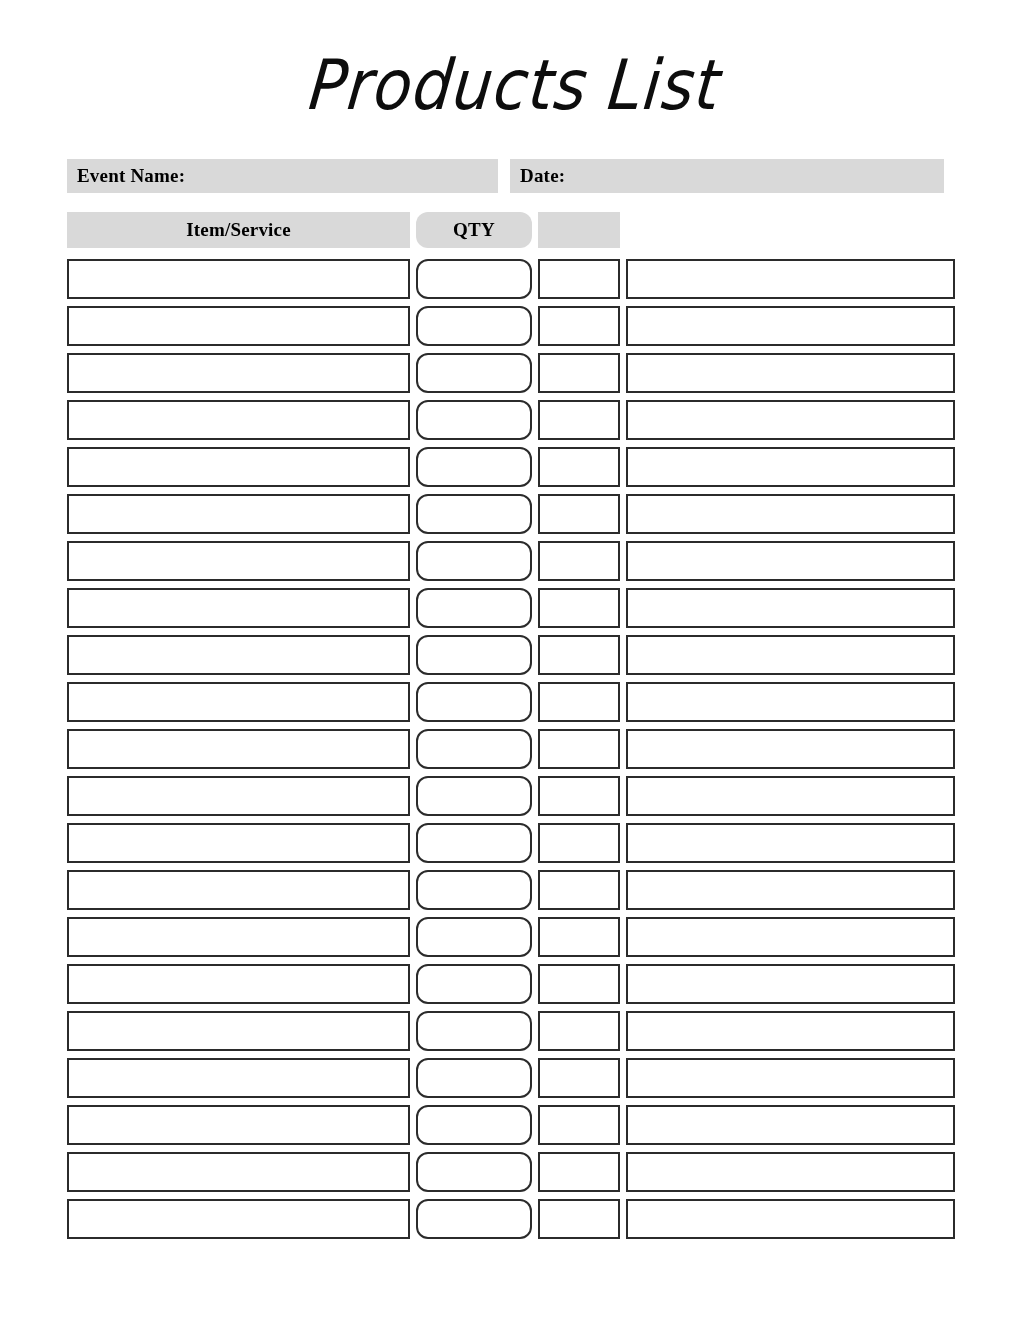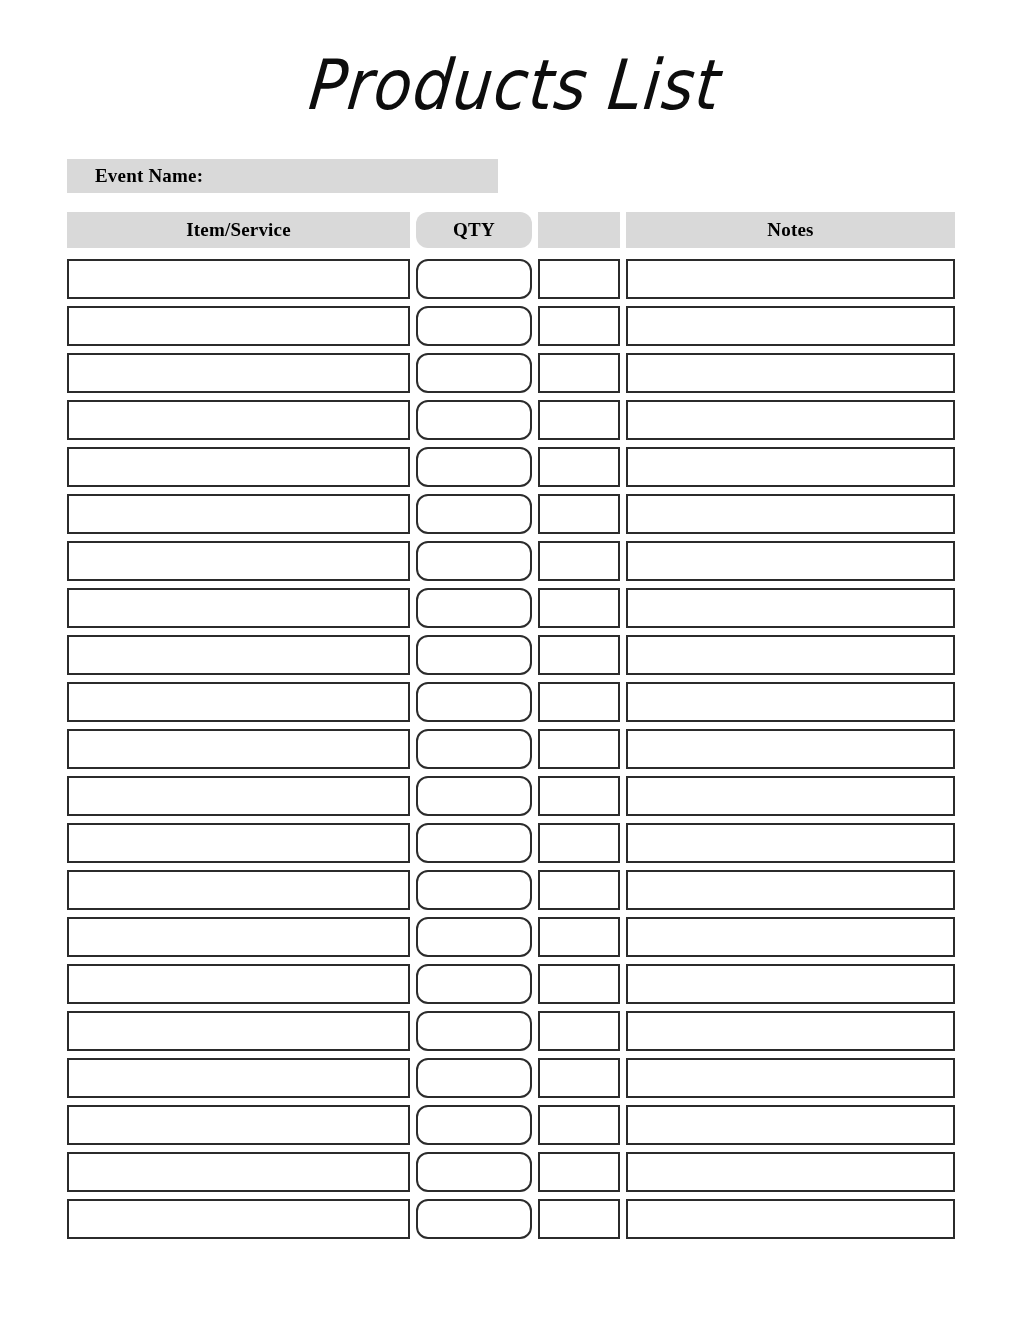--- a/index.html
+++ b/index.html
@@ -53,21 +53,21 @@
     height: 34px;
     display: flex;
   }
 
   .info-cell {
     background: #d9d9d9;
     height: 34px;
     box-sizing: border-box;
     display: flex;
     align-items: center;
-    padding-left: 28px;
+    padding-left: 10px;
     font-size: 19px;
     font-weight: bold;
     color: #000000;
     letter-spacing: 0.2px;
   }
 
   .info-cell.event {
     width: 431px;
   }
 
@@ -139,229 +139,229 @@
 
   <div class="title-wrap">
     <span class="title">Products List</span>
   </div>
 
   <div class="info-row">
     <div class="info-cell event">
       <span>Event Name:</span>
     </div>
     <div class="info-gap"></div>
+    <div class="info-cell date">
+      <span>Date:</span>
+    </div>
   </div>
 
   <div class="table">
 
     <div class="trow header-row">
       <div class="hcell col-item">
         <span>Item/Service</span>
       </div>
       <div class="gap-a"></div>
       <div class="hcell col-qty">
         <span>QTY</span>
       </div>
       <div class="gap-b"></div>
       <div class="hcell col-blank">
         <span></span>
       </div>
       <div class="gap-c"></div>
-      <div class="hcell col-notes">
-        <span>Notes</span>
+    </div>
+
+    <div id="table-body">
+        <div class="trow body-row">
+          <div class="bcell col-item"></div>
+          <div class="gap-a"></div>
+          <div class="bcell col-qty"></div>
+          <div class="gap-b"></div>
+          <div class="bcell col-blank"></div>
+          <div class="gap-c"></div>
+          <div class="bcell col-notes"></div>
+        </div>
+        <div class="trow body-row">
+          <div class="bcell col-item"></div>
+          <div class="gap-a"></div>
+          <div class="bcell col-qty"></div>
+          <div class="gap-b"></div>
+          <div class="bcell col-blank"></div>
+          <div class="gap-c"></div>
+          <div class="bcell col-notes"></div>
+        </div>
+        <div class="trow body-row">
+          <div class="bcell col-item"></div>
+          <div class="gap-a"></div>
+          <div class="bcell col-qty"></div>
+          <div class="gap-b"></div>
+          <div class="bcell col-blank"></div>
+          <div class="gap-c"></div>
+          <div class="bcell col-notes"></div>
+        </div>
+        <div class="trow body-row">
+          <div class="bcell col-item"></div>
+          <div class="gap-a"></div>
+          <div class="bcell col-qty"></div>
+          <div class="gap-b"></div>
+          <div class="bcell col-blank"></div>
+          <div class="gap-c"></div>
+          <div class="bcell col-notes"></div>
+        </div>
+        <div class="trow body-row">
+          <div class="bcell col-item"></div>
+          <div class="gap-a"></div>
+          <div class="bcell col-qty"></div>
+          <div class="gap-b"></div>
+          <div class="bcell col-blank"></div>
+          <div class="gap-c"></div>
+          <div class="bcell col-notes"></div>
+        </div>
+        <div class="trow body-row">
+          <div class="bcell col-item"></div>
+          <div class="gap-a"></div>
+          <div class="bcell col-qty"></div>
+          <div class="gap-b"></div>
+          <div class="bcell col-blank"></div>
+          <div class="gap-c"></div>
+          <div class="bcell col-notes"></div>
+        </div>
+        <div class="trow body-row">
+          <div class="bcell col-item"></div>
+          <div class="gap-a"></div>
+          <div class="bcell col-qty"></div>
+          <div class="gap-b"></div>
+          <div class="bcell col-blank"></div>
+          <div class="gap-c"></div>
+          <div class="bcell col-notes"></div>
+        </div>
+        <div class="trow body-row">
+          <div class="bcell col-item"></div>
+          <div class="gap-a"></div>
+          <div class="bcell col-qty"></div>
+          <div class="gap-b"></div>
+          <div class="bcell col-blank"></div>
+          <div class="gap-c"></div>
+          <div class="bcell col-notes"></div>
+        </div>
+        <div class="trow body-row">
+          <div class="bcell col-item"></div>
+          <div class="gap-a"></div>
+          <div class="bcell col-qty"></div>
+          <div class="gap-b"></div>
+          <div class="bcell col-blank"></div>
+          <div class="gap-c"></div>
+          <div class="bcell col-notes"></div>
+        </div>
+        <div class="trow body-row">
+          <div class="bcell col-item"></div>
+          <div class="gap-a"></div>
+          <div class="bcell col-qty"></div>
+          <div class="gap-b"></div>
+          <div class="bcell col-blank"></div>
+          <div class="gap-c"></div>
+          <div class="bcell col-notes"></div>
+        </div>
+        <div class="trow body-row">
+          <div class="bcell col-item"></div>
+          <div class="gap-a"></div>
+          <div class="bcell col-qty"></div>
+          <div class="gap-b"></div>
+          <div class="bcell col-blank"></div>
+          <div class="gap-c"></div>
+          <div class="bcell col-notes"></div>
+        </div>
+        <div class="trow body-row">
+          <div class="bcell col-item"></div>
+          <div class="gap-a"></div>
+          <div class="bcell col-qty"></div>
+          <div class="gap-b"></div>
+          <div class="bcell col-blank"></div>
+          <div class="gap-c"></div>
+          <div class="bcell col-notes"></div>
+        </div>
+        <div class="trow body-row">
+          <div class="bcell col-item"></div>
+          <div class="gap-a"></div>
+          <div class="bcell col-qty"></div>
+          <div class="gap-b"></div>
+          <div class="bcell col-blank"></div>
+          <div class="gap-c"></div>
+          <div class="bcell col-notes"></div>
+        </div>
+        <div class="trow body-row">
+          <div class="bcell col-item"></div>
+          <div class="gap-a"></div>
+          <div class="bcell col-qty"></div>
+          <div class="gap-b"></div>
+          <div class="bcell col-blank"></div>
+          <div class="gap-c"></div>
+          <div class="bcell col-notes"></div>
+        </div>
+        <div class="trow body-row">
+          <div class="bcell col-item"></div>
+          <div class="gap-a"></div>
+          <div class="bcell col-qty"></div>
+          <div class="gap-b"></div>
+          <div class="bcell col-blank"></div>
+          <div class="gap-c"></div>
+          <div class="bcell col-notes"></div>
+        </div>
+        <div class="trow body-row">
+          <div class="bcell col-item"></div>
+          <div class="gap-a"></div>
+          <div class="bcell col-qty"></div>
+          <div class="gap-b"></div>
+          <div class="bcell col-blank"></div>
+          <div class="gap-c"></div>
+          <div class="bcell col-notes"></div>
+        </div>
+        <div class="trow body-row">
+          <div class="bcell col-item"></div>
+          <div class="gap-a"></div>
+          <div class="bcell col-qty"></div>
+          <div class="gap-b"></div>
+          <div class="bcell col-blank"></div>
+          <div class="gap-c"></div>
+          <div class="bcell col-notes"></div>
+        </div>
+        <div class="trow body-row">
+          <div class="bcell col-item"></div>
+          <div class="gap-a"></div>
+          <div class="bcell col-qty"></div>
+          <div class="gap-b"></div>
+          <div class="bcell col-blank"></div>
+          <div class="gap-c"></div>
+          <div class="bcell col-notes"></div>
+        </div>
+        <div class="trow body-row">
+          <div class="bcell col-item"></div>
+          <div class="gap-a"></div>
+          <div class="bcell col-qty"></div>
+          <div class="gap-b"></div>
+          <div class="bcell col-blank"></div>
+          <div class="gap-c"></div>
+          <div class="bcell col-notes"></div>
+        </div>
+        <div class="trow body-row">
+          <div class="bcell col-item"></div>
+          <div class="gap-a"></div>
+          <div class="bcell col-qty"></div>
+          <div class="gap-b"></div>
+          <div class="bcell col-blank"></div>
+          <div class="gap-c"></div>
+          <div class="bcell col-notes"></div>
+        </div>
+        <div class="trow body-row">
+          <div class="bcell col-item"></div>
+          <div class="gap-a"></div>
+          <div class="bcell col-qty"></div>
+          <div class="gap-b"></div>
+          <div class="bcell col-blank"></div>
+          <div class="gap-c"></div>
+          <div class="bcell col-notes"></div>
+        </div>
       </div>
-    </div>
-
-    <div id="table-body">
-        <div class="trow body-row">
-          <div class="bcell col-item"></div>
-          <div class="gap-a"></div>
-          <div class="bcell col-qty"></div>
-          <div class="gap-b"></div>
-          <div class="bcell col-blank"></div>
-          <div class="gap-c"></div>
-          <div class="bcell col-notes"></div>
-        </div>
-        <div class="trow body-row">
-          <div class="bcell col-item"></div>
-          <div class="gap-a"></div>
-          <div class="bcell col-qty"></div>
-          <div class="gap-b"></div>
-          <div class="bcell col-blank"></div>
-          <div class="gap-c"></div>
-          <div class="bcell col-notes"></div>
-        </div>
-        <div class="trow body-row">
-          <div class="bcell col-item"></div>
-          <div class="gap-a"></div>
-          <div class="bcell col-qty"></div>
-          <div class="gap-b"></div>
-          <div class="bcell col-blank"></div>
-          <div class="gap-c"></div>
-          <div class="bcell col-notes"></div>
-        </div>
-        <div class="trow body-row">
-          <div class="bcell col-item"></div>
-          <div class="gap-a"></div>
-          <div class="bcell col-qty"></div>
-          <div class="gap-b"></div>
-          <div class="bcell col-blank"></div>
-          <div class="gap-c"></div>
-          <div class="bcell col-notes"></div>
-        </div>
-        <div class="trow body-row">
-          <div class="bcell col-item"></div>
-          <div class="gap-a"></div>
-          <div class="bcell col-qty"></div>
-          <div class="gap-b"></div>
-          <div class="bcell col-blank"></div>
-          <div class="gap-c"></div>
-          <div class="bcell col-notes"></div>
-        </div>
-        <div class="trow body-row">
-          <div class="bcell col-item"></div>
-          <div class="gap-a"></div>
-          <div class="bcell col-qty"></div>
-          <div class="gap-b"></div>
-          <div class="bcell col-blank"></div>
-          <div class="gap-c"></div>
-          <div class="bcell col-notes"></div>
-        </div>
-        <div class="trow body-row">
-          <div class="bcell col-item"></div>
-          <div class="gap-a"></div>
-          <div class="bcell col-qty"></div>
-          <div class="gap-b"></div>
-          <div class="bcell col-blank"></div>
-          <div class="gap-c"></div>
-          <div class="bcell col-notes"></div>
-        </div>
-        <div class="trow body-row">
-          <div class="bcell col-item"></div>
-          <div class="gap-a"></div>
-          <div class="bcell col-qty"></div>
-          <div class="gap-b"></div>
-          <div class="bcell col-blank"></div>
-          <div class="gap-c"></div>
-          <div class="bcell col-notes"></div>
-        </div>
-        <div class="trow body-row">
-          <div class="bcell col-item"></div>
-          <div class="gap-a"></div>
-          <div class="bcell col-qty"></div>
-          <div class="gap-b"></div>
-          <div class="bcell col-blank"></div>
-          <div class="gap-c"></div>
-          <div class="bcell col-notes"></div>
-        </div>
-        <div class="trow body-row">
-          <div class="bcell col-item"></div>
-          <div class="gap-a"></div>
-          <div class="bcell col-qty"></div>
-          <div class="gap-b"></div>
-          <div class="bcell col-blank"></div>
-          <div class="gap-c"></div>
-          <div class="bcell col-notes"></div>
-        </div>
-        <div class="trow body-row">
-          <div class="bcell col-item"></div>
-          <div class="gap-a"></div>
-          <div class="bcell col-qty"></div>
-          <div class="gap-b"></div>
-          <div class="bcell col-blank"></div>
-          <div class="gap-c"></div>
-          <div class="bcell col-notes"></div>
-        </div>
-        <div class="trow body-row">
-          <div class="bcell col-item"></div>
-          <div class="gap-a"></div>
-          <div class="bcell col-qty"></div>
-          <div class="gap-b"></div>
-          <div class="bcell col-blank"></div>
-          <div class="gap-c"></div>
-          <div class="bcell col-notes"></div>
-        </div>
-        <div class="trow body-row">
-          <div class="bcell col-item"></div>
-          <div class="gap-a"></div>
-          <div class="bcell col-qty"></div>
-          <div class="gap-b"></div>
-          <div class="bcell col-blank"></div>
-          <div class="gap-c"></div>
-          <div class="bcell col-notes"></div>
-        </div>
-        <div class="trow body-row">
-          <div class="bcell col-item"></div>
-          <div class="gap-a"></div>
-          <div class="bcell col-qty"></div>
-          <div class="gap-b"></div>
-          <div class="bcell col-blank"></div>
-          <div class="gap-c"></div>
-          <div class="bcell col-notes"></div>
-        </div>
-        <div class="trow body-row">
-          <div class="bcell col-item"></div>
-          <div class="gap-a"></div>
-          <div class="bcell col-qty"></div>
-          <div class="gap-b"></div>
-          <div class="bcell col-blank"></div>
-          <div class="gap-c"></div>
-          <div class="bcell col-notes"></div>
-        </div>
-        <div class="trow body-row">
-          <div class="bcell col-item"></div>
-          <div class="gap-a"></div>
-          <div class="bcell col-qty"></div>
-          <div class="gap-b"></div>
-          <div class="bcell col-blank"></div>
-          <div class="gap-c"></div>
-          <div class="bcell col-notes"></div>
-        </div>
-        <div class="trow body-row">
-          <div class="bcell col-item"></div>
-          <div class="gap-a"></div>
-          <div class="bcell col-qty"></div>
-          <div class="gap-b"></div>
-          <div class="bcell col-blank"></div>
-          <div class="gap-c"></div>
-          <div class="bcell col-notes"></div>
-        </div>
-        <div class="trow body-row">
-          <div class="bcell col-item"></div>
-          <div class="gap-a"></div>
-          <div class="bcell col-qty"></div>
-          <div class="gap-b"></div>
-          <div class="bcell col-blank"></div>
-          <div class="gap-c"></div>
-          <div class="bcell col-notes"></div>
-        </div>
-        <div class="trow body-row">
-          <div class="bcell col-item"></div>
-          <div class="gap-a"></div>
-          <div class="bcell col-qty"></div>
-          <div class="gap-b"></div>
-          <div class="bcell col-blank"></div>
-          <div class="gap-c"></div>
-          <div class="bcell col-notes"></div>
-        </div>
-        <div class="trow body-row">
-          <div class="bcell col-item"></div>
-          <div class="gap-a"></div>
-          <div class="bcell col-qty"></div>
-          <div class="gap-b"></div>
-          <div class="bcell col-blank"></div>
-          <div class="gap-c"></div>
-          <div class="bcell col-notes"></div>
-        </div>
-        <div class="trow body-row">
-          <div class="bcell col-item"></div>
-          <div class="gap-a"></div>
-          <div class="bcell col-qty"></div>
-          <div class="gap-b"></div>
-          <div class="bcell col-blank"></div>
-          <div class="gap-c"></div>
-          <div class="bcell col-notes"></div>
-        </div>
-      </div>
 
   </div>
 
 </div>
 
 </body></html>

